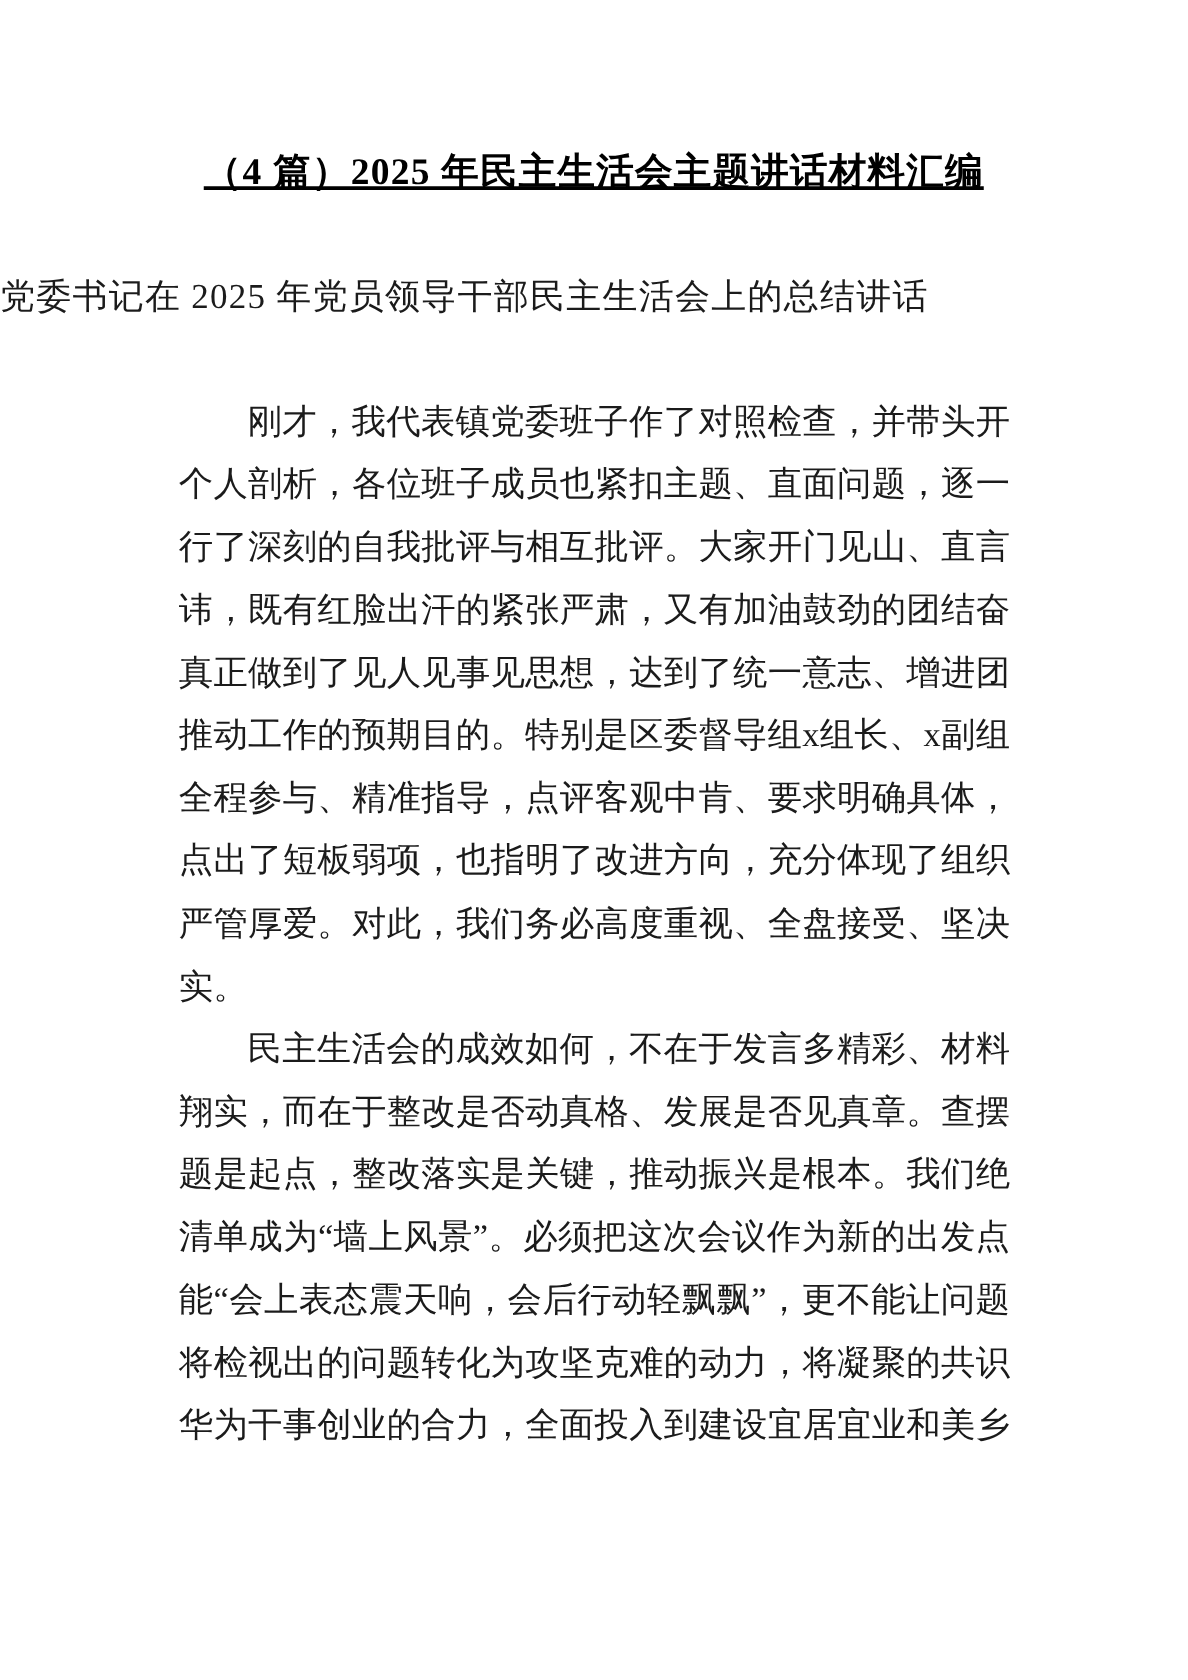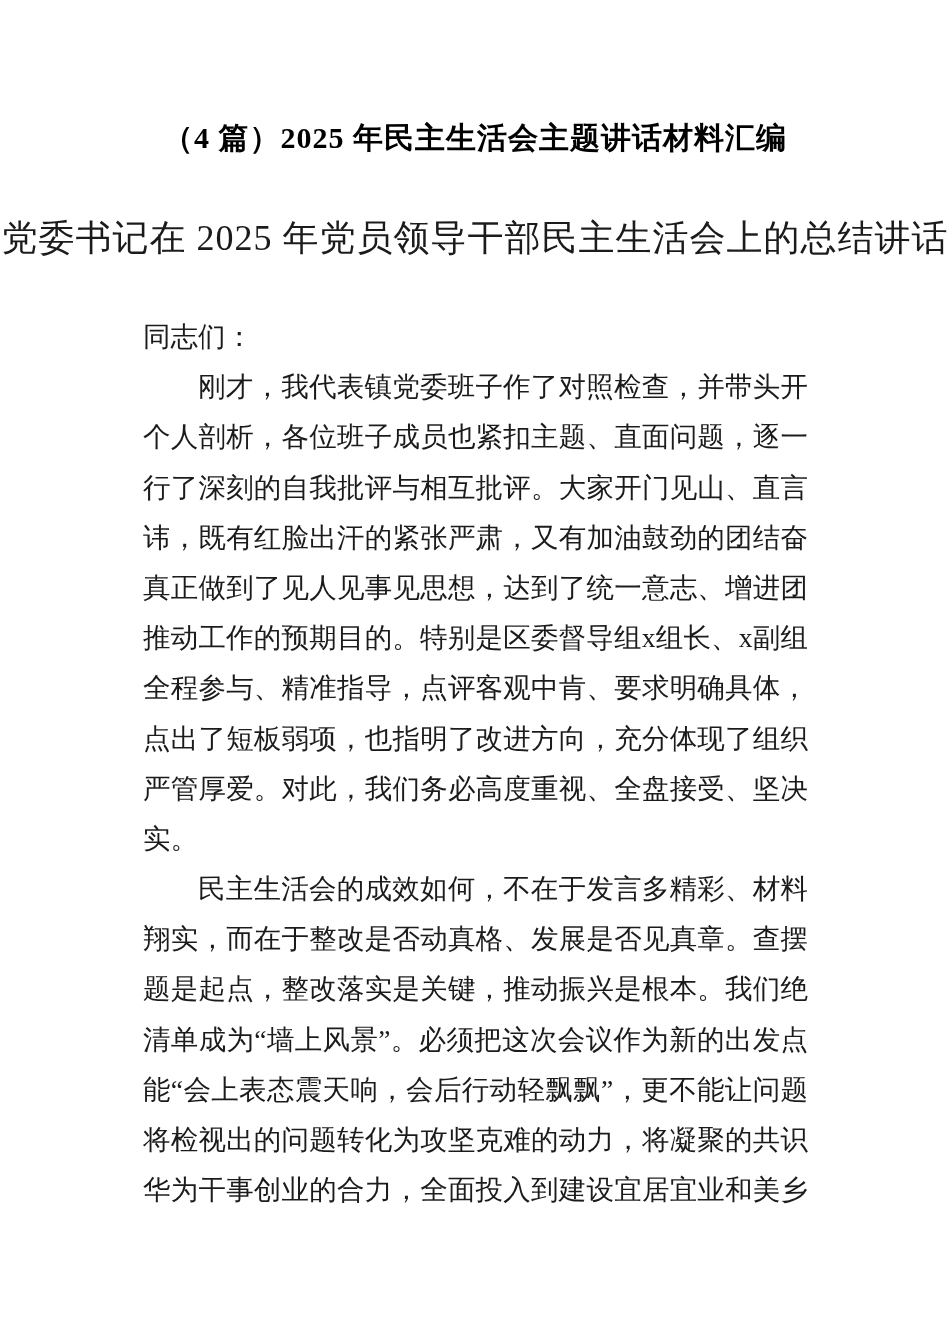--- a/index.html
+++ b/index.html
@@ -22,28 +22,29 @@
     left: 0;
     width: 950px;
     margin: 0;
     text-align: center;
     font-size: 30px;
     font-weight: bold;
     line-height: 48px;
     color: #000000;
     letter-spacing: 1px;
     white-space: nowrap;
+    text-decoration: underline;
   }
   .doc-subtitle {
     position: absolute;
     top: 214px;
     left: 0;
     width: 950px;
-    text-align: center;
-    font-size: 36px;
+    text-align: left;
+    font-size: 28px;
     font-weight: normal;
     line-height: 48px;
     letter-spacing: 1px;
     white-space: nowrap;
   }
   .doc-body {
     position: absolute;
     top: 312px;
     left: 143px;
     width: 665px;
@@ -62,21 +63,20 @@
     text-align-last: justify;
   }
 </style>
 </head>
 <body>
 
 <div class="page">
   <h1 class="doc-title">（4 篇）2025 年民主生活会主题讲话材料汇编</h1>
   <div class="doc-subtitle">党委书记在 2025 年党员领导干部民主生活会上的总结讲话</div>
   <div class="doc-body" id="doc-body">
-      <div class="line">同志们：</div>
       <div class="line indent fill">刚才，我代表镇党委班子作了对照检查，并带头开展</div>
       <div class="line fill">个人剖析，各位班子成员也紧扣主题、直面问题，逐一进</div>
       <div class="line fill">行了深刻的自我批评与相互批评。大家开门见山、直言不</div>
       <div class="line fill">讳，既有红脸出汗的紧张严肃，又有加油鼓劲的团结奋进</div>
       <div class="line fill">真正做到了见人见事见思想，达到了统一意志、增进团结</div>
       <div class="line fill">推动工作的预期目的。特别是区委督导组x组长、x副组长</div>
       <div class="line fill">全程参与、精准指导，点评客观中肯、要求明确具体，既</div>
       <div class="line fill">点出了短板弱项，也指明了改进方向，充分体现了组织的</div>
       <div class="line fill">严管厚爱。对此，我们务必高度重视、全盘接受、坚决落</div>
       <div class="line">实。</div>

